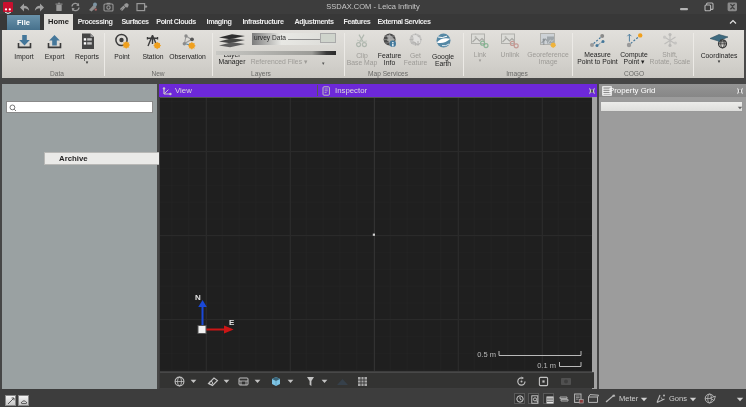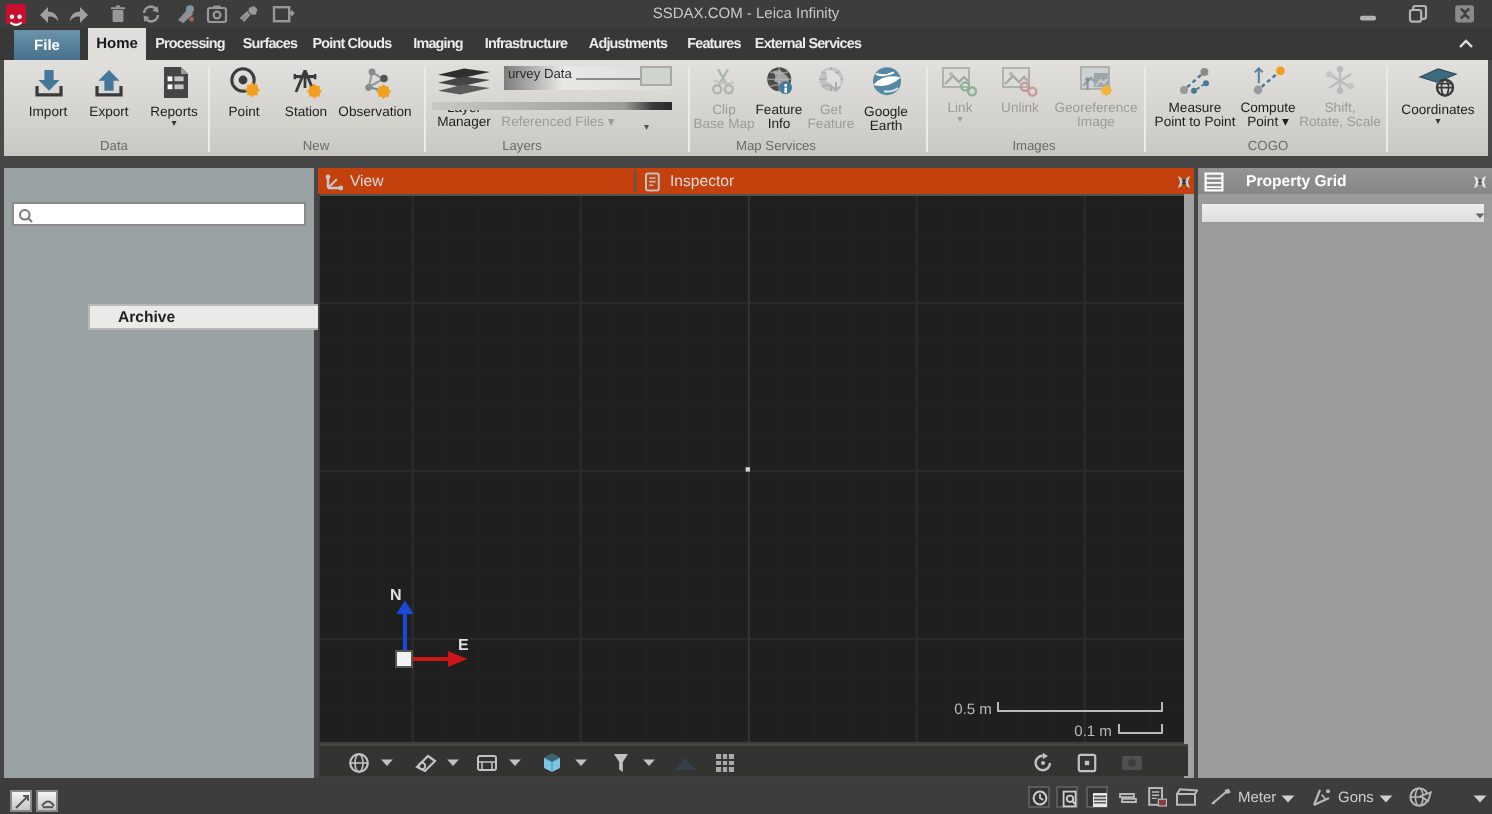--- a/index.html
+++ b/index.html
@@ -311,21 +311,21 @@
   <div class="abs" style="left:4px;top:17px;width:147px;height:12px;background:#fff;border:1px solid #8a8a8a;">
     <svg class="abs" style="left:2px;top:2px" width="8" height="8" viewBox="0 0 8 8">
           <circle cx="3.4" cy="3.4" r="2.4" fill="none" stroke="#777" stroke-width="1"></circle>
           <path d="M5.2 5.2 L7 7" stroke="#777" stroke-width="1"></path>
         </svg>
   </div>
   <div class="navbtn" style="top:68px;margin-left:37px;">Archive</div>
 </div>
 
 <div id="viewpanel">
-  <div class="phead" style="background:#c2410c;color:#dcdcdc;text-decoration:underline;">
+  <div class="phead" style="background:#6d28d9;color:#dcdcdc;text-decoration:underline;">
     <svg class="abs" style="left:3px;top:2px" width="10" height="10" viewBox="0 0 10 10">
           <path d="M2 8 L8 8 M2 8 L2 2.6" stroke="#c8c8c8" stroke-width="1.2" fill="none"></path>
           <path d="M2 8 L6.4 3.6" stroke="#c8c8c8" stroke-width="1"></path>
           <circle cx="2" cy="2.4" r="1.2" fill="#c8c8c8"></circle>
           <circle cx="8.4" cy="8" r="1.2" fill="#c8c8c8"></circle>
         </svg>
     <span style="position:absolute;left:16px;">View</span>
     <div class="abs" style="left:158px;top:1px;width:1px;height:11px;background:#575757;"></div>
     <svg class="abs" style="left:163px;top:2px" width="9" height="10" viewBox="0 0 9 10">
           <rect x="1" y="0.8" width="6.4" height="8.4" rx="1" fill="none" stroke="#c0c0c0" stroke-width="1"></rect>
@@ -426,21 +426,21 @@
         </svg>
   </div>
 </div>
 
 <div id="proppanel">
   <div class="phead" id="prophead">
     <svg class="abs" style="left:3px;top:2px" width="10" height="10" viewBox="0 0 10 10">
           <rect x="0.8" y="0.8" width="8.4" height="8.4" fill="none" stroke="#fff" stroke-width="1.1"></rect>
           <path d="M1 3.2 h8 M1 5.4 h8 M1 7.6 h8" stroke="#fff" stroke-width="0.9"></path>
         </svg>
-    <span style="position:absolute;left:24px;font-weight:bold;">Property Grid</span>
+    <span style="position:absolute;left:10px;font-weight:normal;">Property Grid</span>
     <svg class="abs" style="left:137px;top:2.5px" width="8" height="8" viewBox="0 0 8 8">
           <path d="M1 0.8 L4 3 L7 0.8 L6 4 L7 7.2 L4 5 L1 7.2 L2 4 Z" fill="#e8e8e8"></path>
           <path d="M3.2 2.6 L4.8 5.4 M4.8 2.6 L3.2 5.4" stroke="#5a5a5a" stroke-width="1"></path>
         </svg>
   </div>
   <div class="abs" style="left:1px;top:17px;width:143px;height:11px;background:linear-gradient(#ececea,#dededc);border:1px solid #9a9a9a;">
     <svg class="abs" style="left:136px;top:4px" width="6" height="4" viewBox="0 0 6 4">
           <path d="M0.8 0.8 L3 3.2 L5.2 0.8 Z" fill="#666"></path>
         </svg>
   </div>

